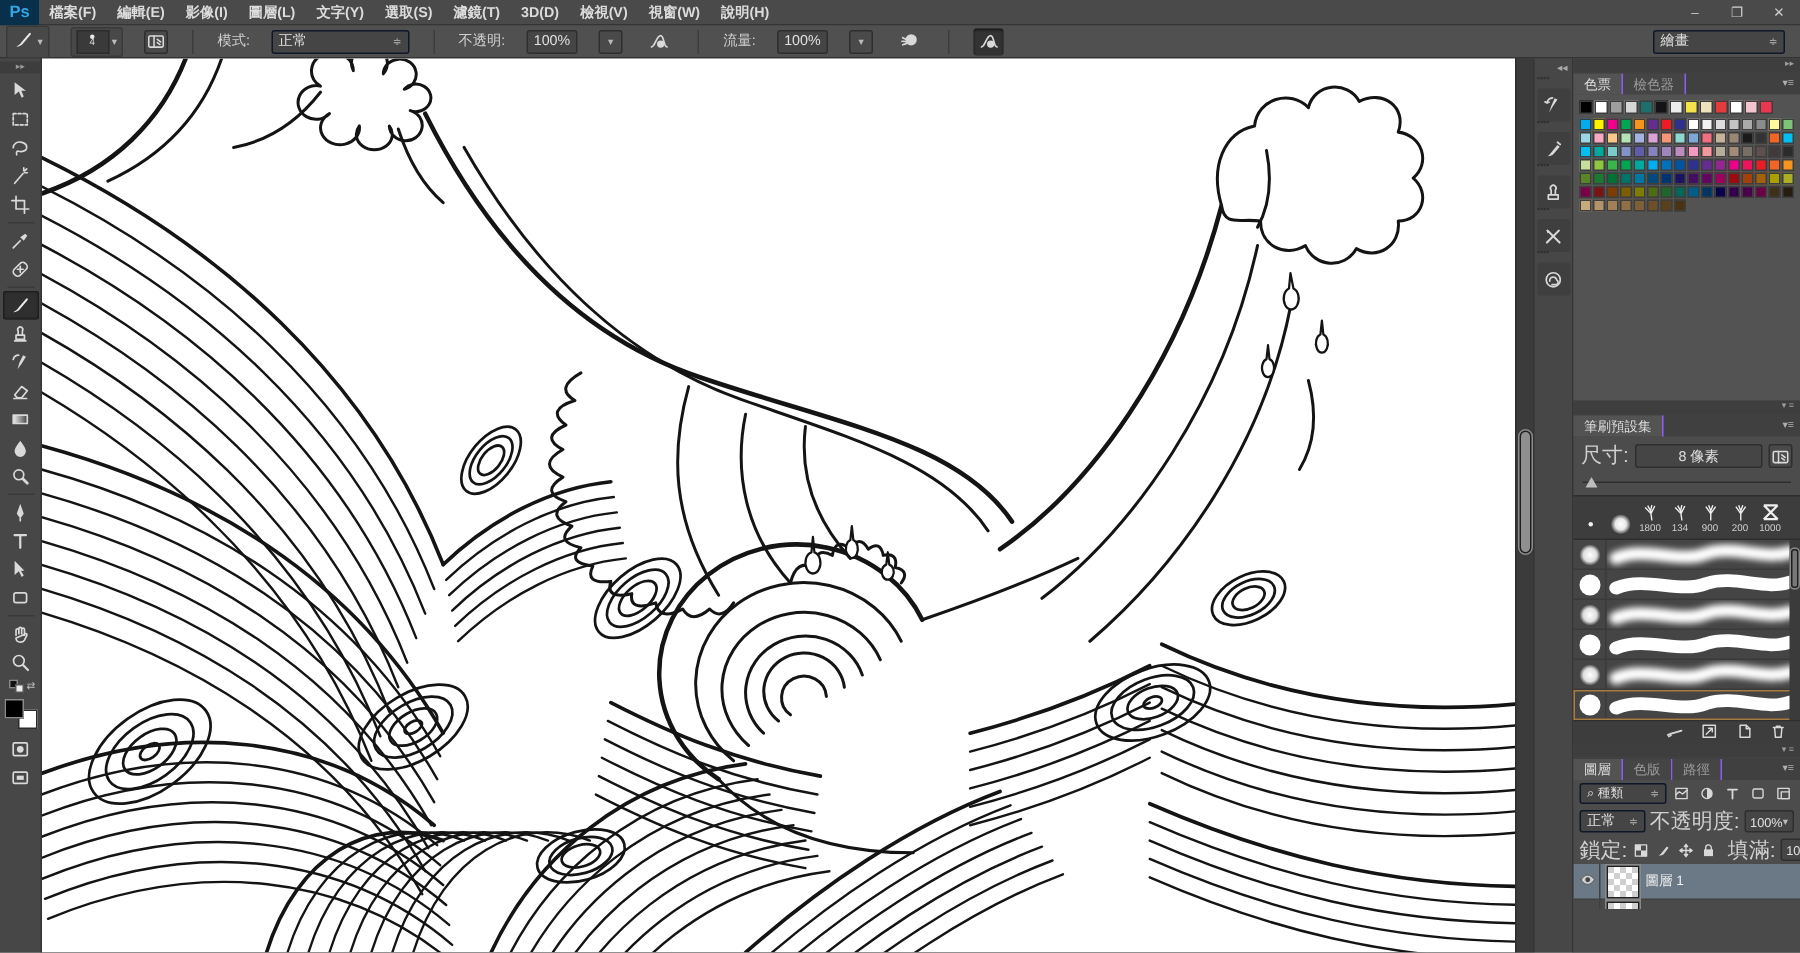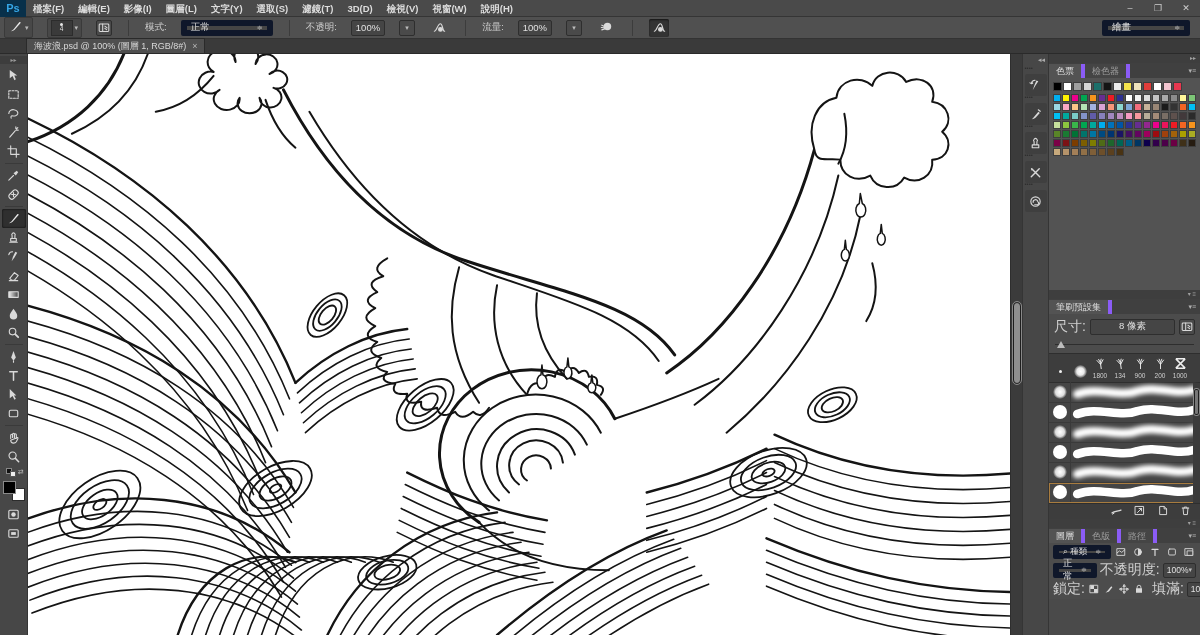--- a/index.html
+++ b/index.html
@@ -22,21 +22,21 @@
     display:flex; align-items:center; gap:14px; padding:0 4px; }
   .opt-sep { width:1px; height:16px; background:#3c3c3c; margin:0 2px; }
   .tool-chip { display:flex; align-items:center; gap:2px; padding:1px 3px;
     border:1px solid #3a3a3a; border-radius:2px; background:#484848; }
   .caret { font-size:7px; color:#bbb; }
   .brush-preview { width:22px; height:16px; background:#3a3a3a; border:1px solid #2c2c2c;
     display:flex; flex-direction:column; align-items:center; justify-content:center; color:#ddd; }
   .brush-preview .dot { width:3px; height:3px; border-radius:50%; background:#e8e8e8; }
   .brush-preview .num { font-size:6.5px; line-height:6px; }
   .opt-label { color:#cfcfcf; font-size:9.5px; }
-  .dd { background:#454545; border:6px solid #0f172a; border-radius:2px; height:16px;
+  .dd { background:#454545; border:1px solid #0f172a; border-radius:2px; height:16px;
     display:flex; align-items:center; justify-content:space-between; padding:0 4px; gap:6px;
     color:#e0e0e0; font-size:9.5px; }
   .val-box { background:#454545; border:1px solid #2e2e2e; border-radius:2px; height:16px;
     display:flex; align-items:center; padding:0 4px; color:#e0e0e0; font-size:9.5px; }
   .mini-btn { width:16px; height:16px; background:#4a4a4a; border:1px solid #2e2e2e;
     border-radius:2px; display:flex; align-items:center; justify-content:center; }
   .icon-btn { width:20px; height:18px; display:flex; align-items:center; justify-content:center;
     border-radius:2px; }
   .icon-btn.pressed { background:#333; box-shadow:inset 0 1px 2px rgba(0,0,0,.6); }
   .workspace { margin-left:auto; margin-right:6px; width:88px; }
@@ -84,21 +84,21 @@
     display:flex; align-items:center; justify-content:center; margin-top:4px; }
   .dock-grip { color:#2f2f2f; font-size:6px; line-height:3px; }
 
   
   .panels { width:152px; background:#4c4c4c; border-left:1px solid #353535;
     display:flex; flex-direction:column; }
   .panel-minibar { height:9px; background:#3e3e3e; color:#9f9f9f; font-size:6px;
     text-align:right; padding-right:4px; line-height:9px; }
   .tabs-row { height:15px; background:#404040; display:flex; align-items:flex-end; }
   .ptab { height:14px; padding:0 7px; font-size:9px; color:#9c9c9c; line-height:14px;
-    background:#454545; border-right:4px solid #8b5cf6; }
+    background:#454545; border-right:1px solid #8b5cf6; }
   .ptab.active { background:#535353; color:#dfdfdf; }
   .ptab-menu { margin-left:auto; color:#b0b0b0; font-size:7px; padding:0 4px; line-height:14px; }
 
   .swatch-body { background:#535353; padding:4px 4px 0 4px; flex:0 0 auto; }
   .swatch-row { display:flex; gap:1px; margin-bottom:3px; }
   .swatch-row .sw { width:9px; height:9px; border:1px solid #3e3e3e; }
   .swatch-grid .sw { width:8px; height:8px; }
   .swatch-grid .swatch-row { margin-bottom:1px; }
   .swatch-filler { flex:1 1 auto; background:#535353; }
 
@@ -236,26 +236,20 @@
           <path d="M2.5 12 C5 12 6 4 9 4 c2.5 0 2 8 4.5 8"></path>
           <circle cx="9" cy="10" r="2.6" fill="#d9d9d9" stroke="none"></circle>
         </svg>
       </div>
     <div class="dd workspace">
       <span>繪畫</span>
         <span class="caret">≑</span>
     </div>
   </div>
 
-  <div class="tabbar">
-    <div class="doc-tab">
-      <span>海波浪.psd @ 100% (圖層 1, RGB/8#)</span>
-      <span class="doc-close">×</span>
-    </div>
-  </div>
 
   <div class="main">
 
     <div class="toolbar">
       <div class="tb-grip">▸▸</div>
       <div id="tools-col" style="display:flex;flex-direction:column;align-items:center;">
           <div class="tool">
             <svg width="15" height="15" viewBox="0 0 16 16" fill="none" stroke="#d9d9d9" stroke-width="1.2" stroke-linecap="round" stroke-linejoin="round">
               <path d="M4 2 L4 11 L7 8.5 L9 13 L10.5 12 L8.8 8 L12 8 Z" fill="#d9d9d9" stroke="none"></path>
             </svg>
@@ -969,16 +963,32 @@
               <rect x="4" y="7" width="8" height="6" fill="#d9d9d9" stroke="none"></rect>
               <path d="M5.5 7 V5.5 a2.5 2.5 0 1 1 5 0 V7"></path>
             </svg>
           </div>
         <span class="small-lbl" style="margin-left:4px">填滿:</span>
         <div class="pct-box">
           <span>100%</span>
             <span class="caret">▾</span>
         </div>
       </div>
+      <div class="layer-list" id="layer-list">
+          <div class="layer-row selected">
+            <div class="eye-cell">
+              <span><svg width="13" height="13" viewBox="0 0 16 16" fill="none" stroke="#d9d9d9" stroke-width="1.2" stroke-linecap="round" stroke-linejoin="round">
+                  <path d="M2.5 8 C4.5 5.2 6.2 4.2 8 4.2 C9.8 4.2 11.5 5.2 13.5 8 C11.5 10.8 9.8 11.8 8 11.8 C6.2 11.8 4.5 10.8 2.5 8 Z" fill="#cfcfcf" stroke="#555" stroke-width=".8"></path>
+                  <circle cx="8" cy="8" r="2" fill="#444" stroke="none"></circle>
+                </svg></span>
+            </div>
+            <div class="thumb checker"></div>
+    <span>圖層 1</span>
+          </div>
+          <div class="layer-row">
+            <div class="eye-cell"></div>
+            <div class="thumb checker"></div>
+    </div>
+        </div>
       <div class="filler"></div>
     </div>
   </div>
 </div>
 
 </body></html>

